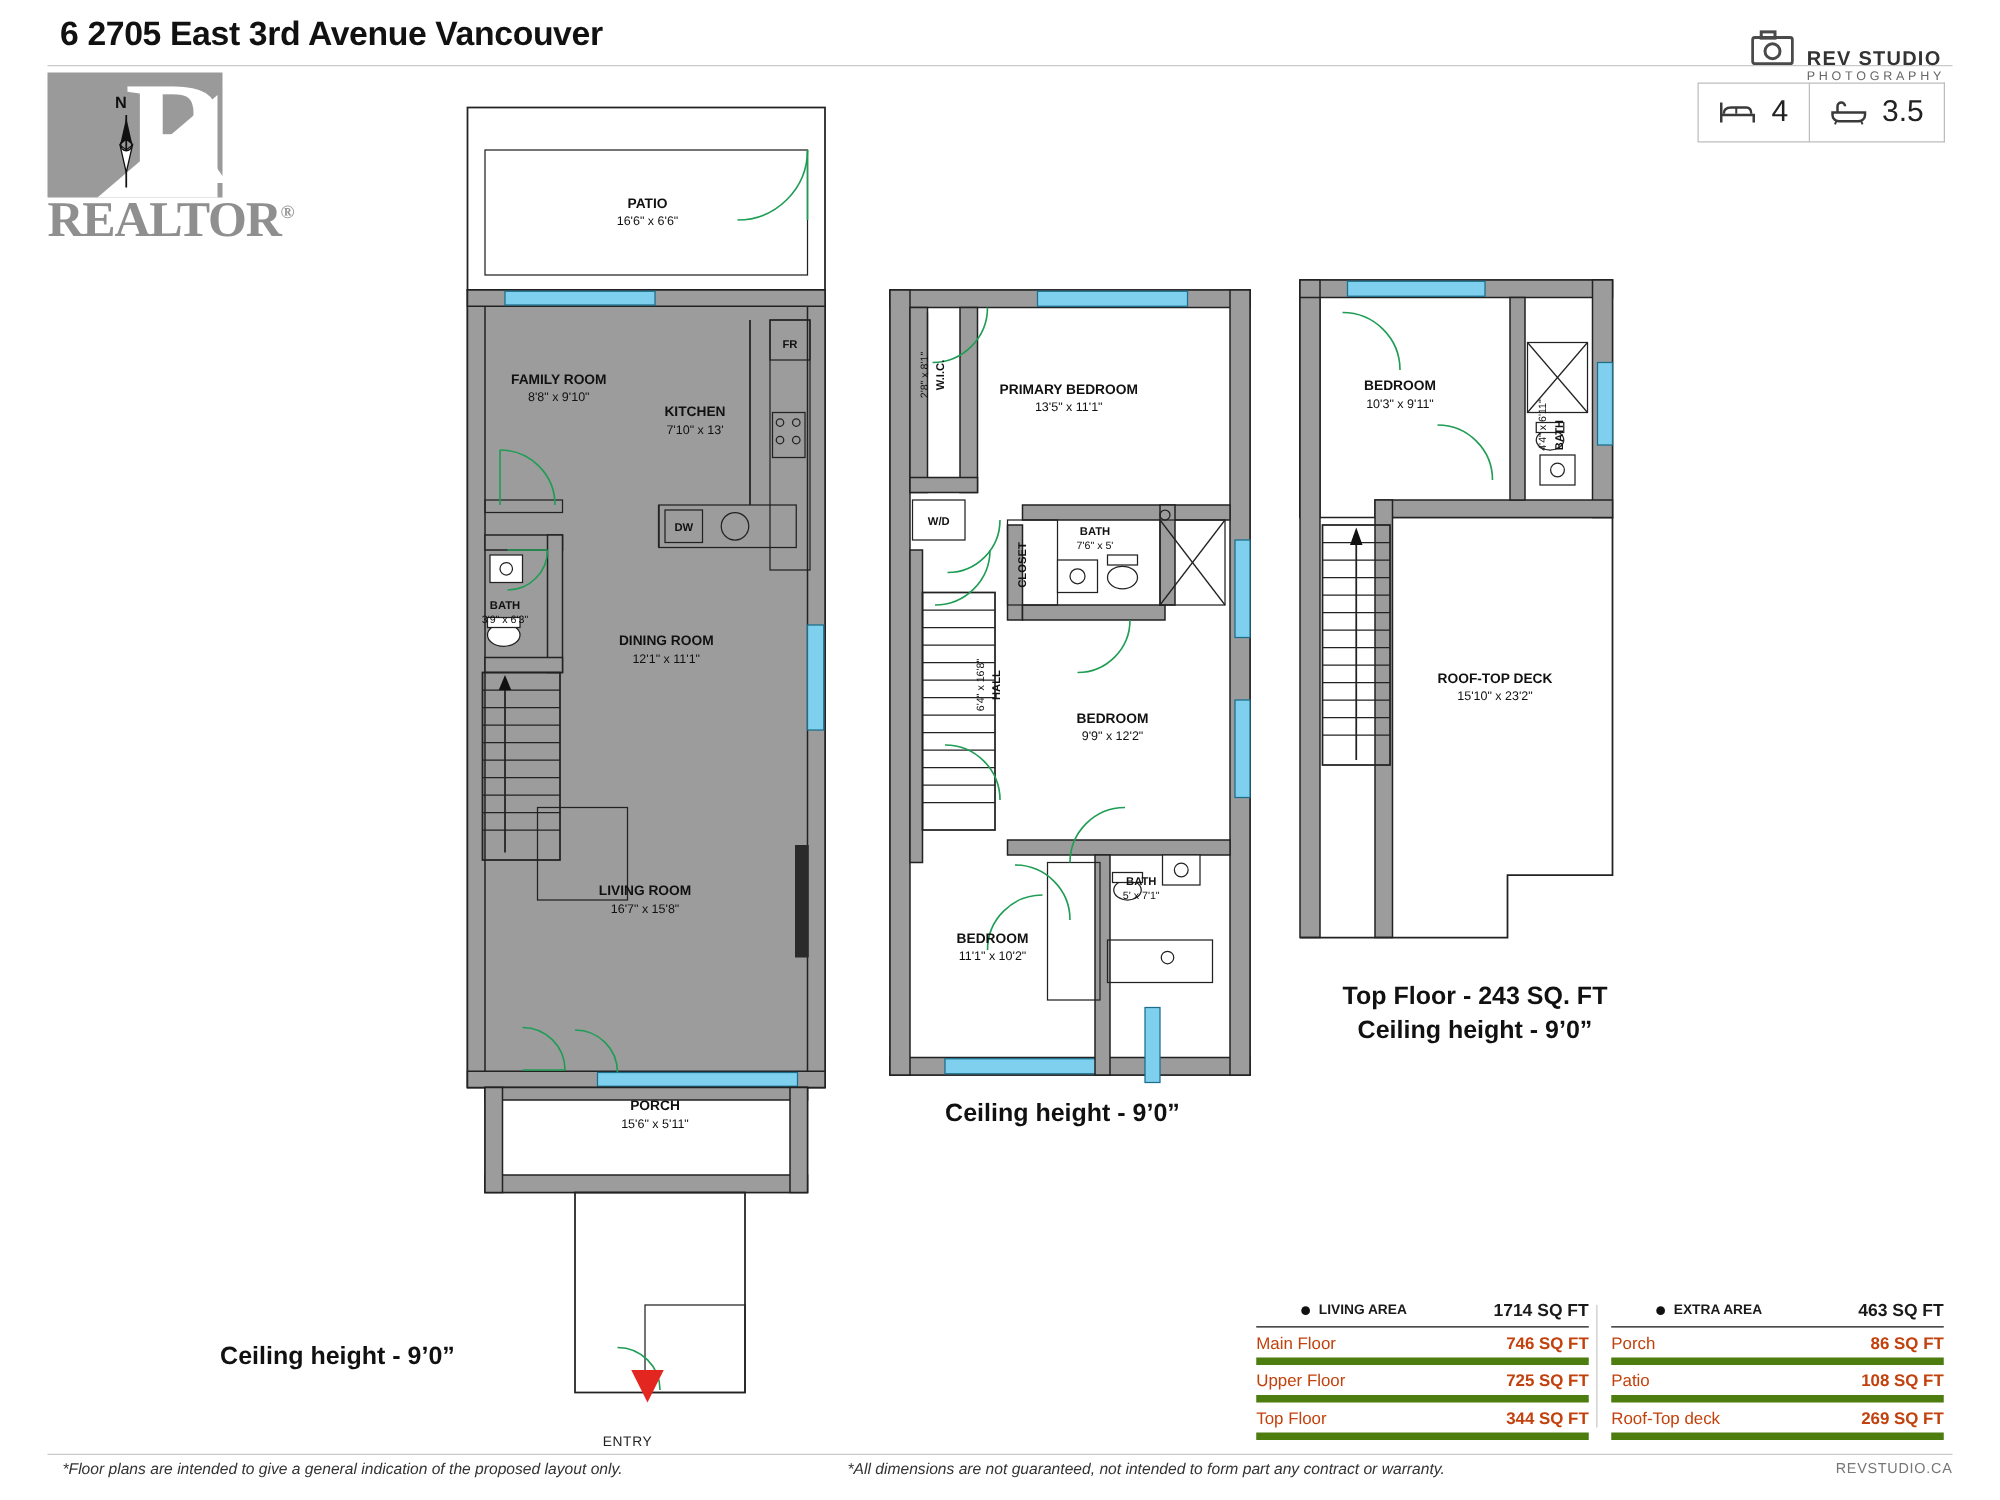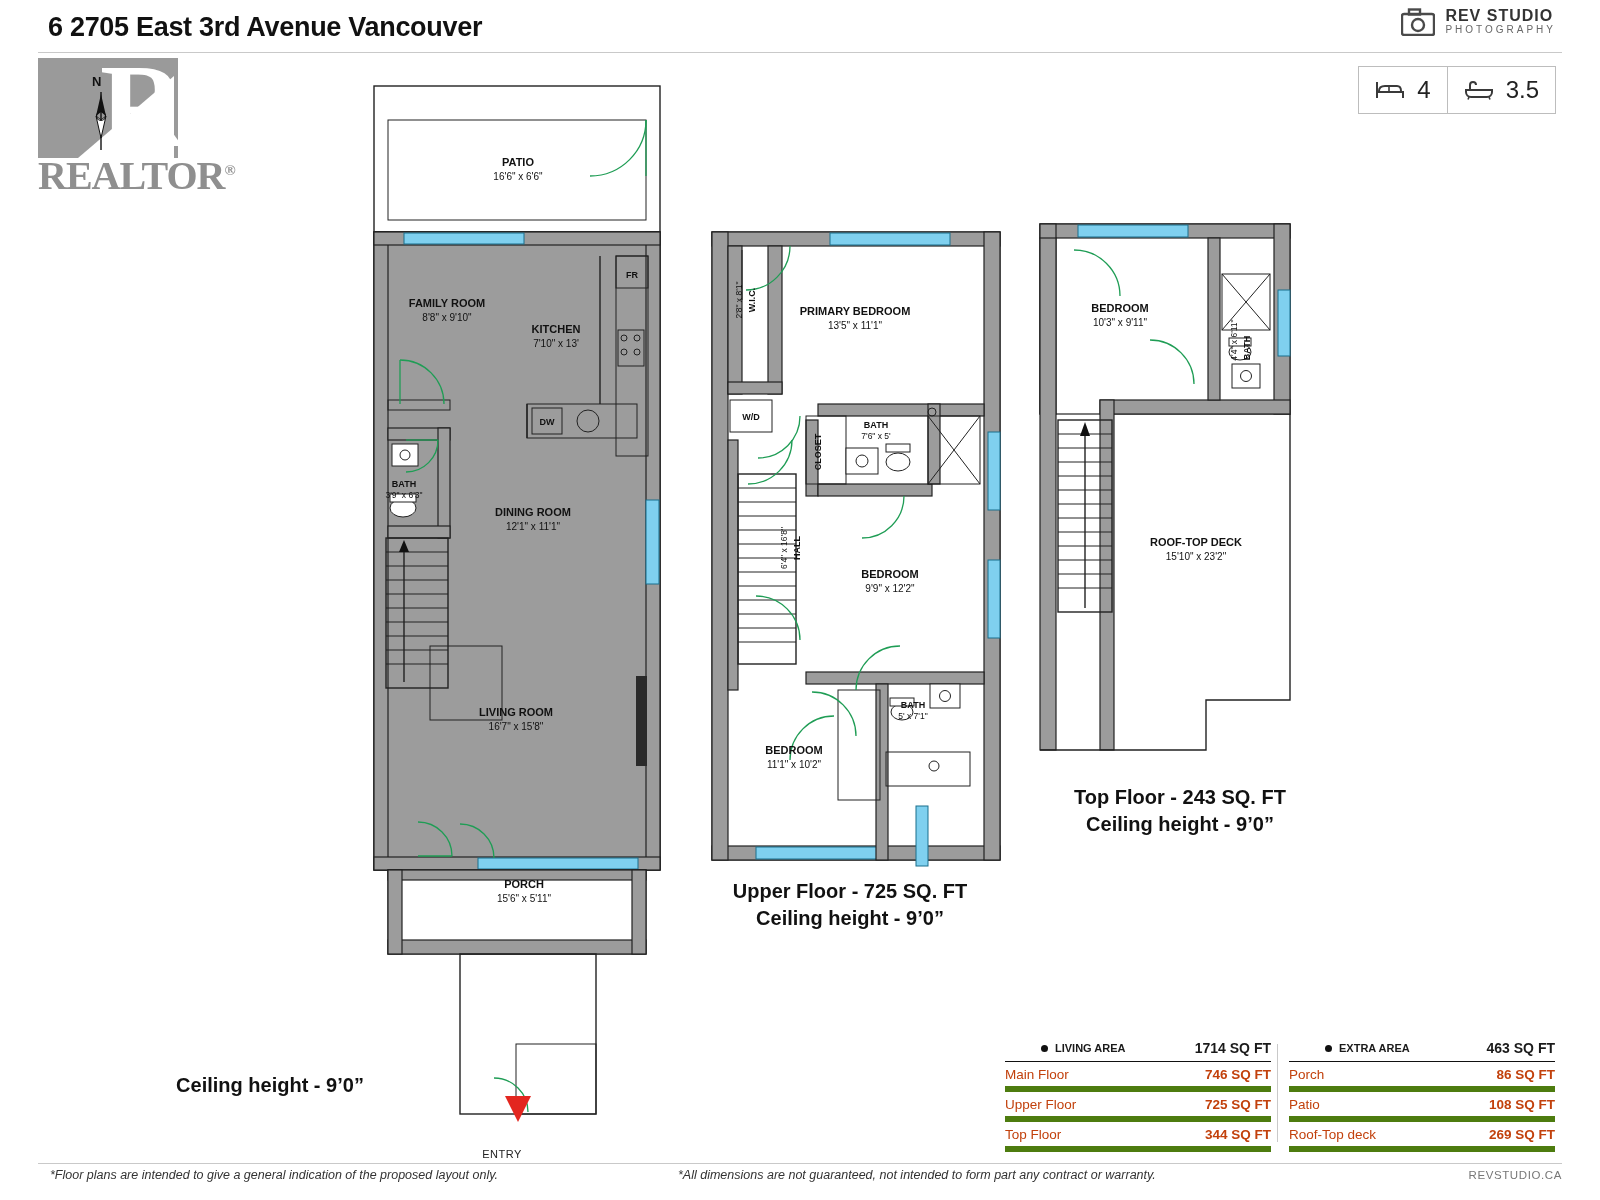--- a/index.html
+++ b/index.html
@@ -109,20 +109,21 @@
     position: absolute;
     right: 44px;
     top: 8px;
     display: flex;
     align-items: center;
     gap: 10px;
   }
   .rev-text {
     text-align: left;
     line-height: 1.05;
+    margin-top: 32px;
   }
   .rev-name {
     font-size: 16px;
     font-weight: bold;
     letter-spacing: 1px;
     color: #333;
   }
   .rev-sub {
     font-size: 10px;
     letter-spacing: 3px;
@@ -558,21 +559,20 @@
       <text x="1196" y="560" class="dim">15'10" x 23'2"</text>
     </svg>
   </div>
 
   <div class="entry-label">ENTRY</div>
 
   <div class="caption" id="caption-main">
     <div>Ceiling height - 9’0”</div>
   </div>
   <div class="caption" id="caption-upper">
-    <div>Upper Floor - 725 SQ. FT</div>
     <div>Ceiling height - 9’0”</div>
   </div>
   <div class="caption" id="caption-top">
     <div>Top Floor - 243 SQ. FT</div>
     <div>Ceiling height - 9’0”</div>
   </div>
 
   <div class="vsep"></div>
   <div class="areas">
     <div class="area-col">

